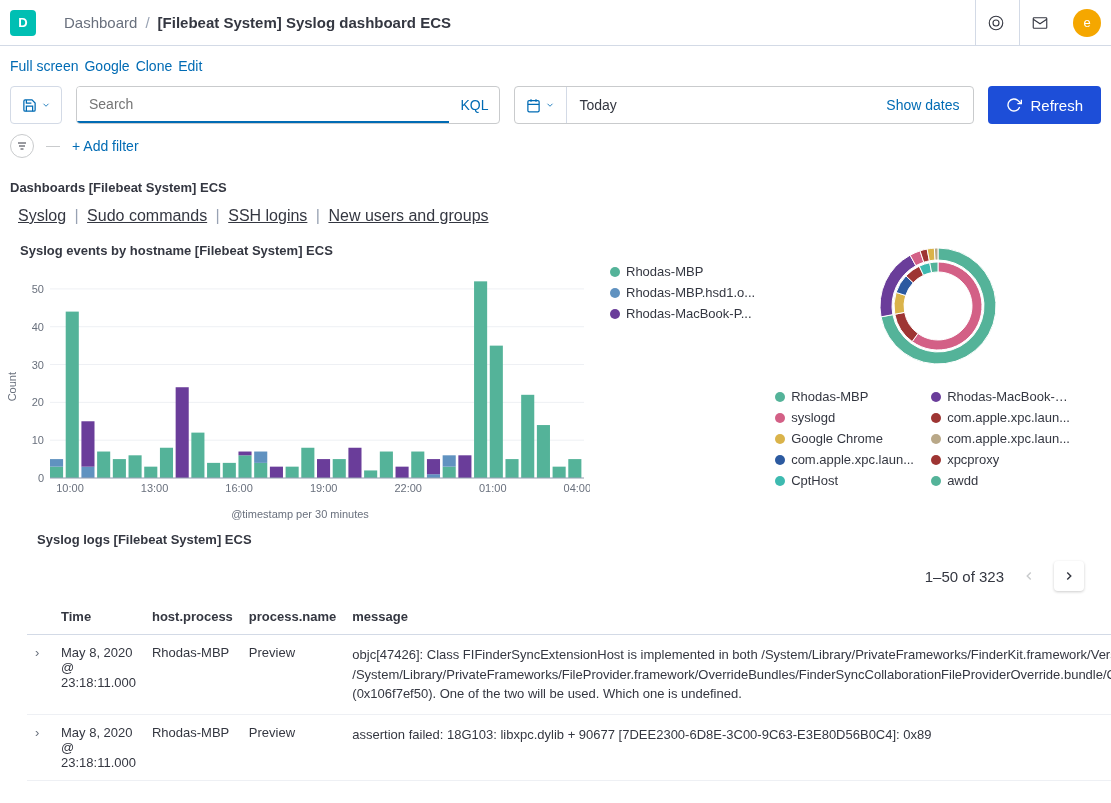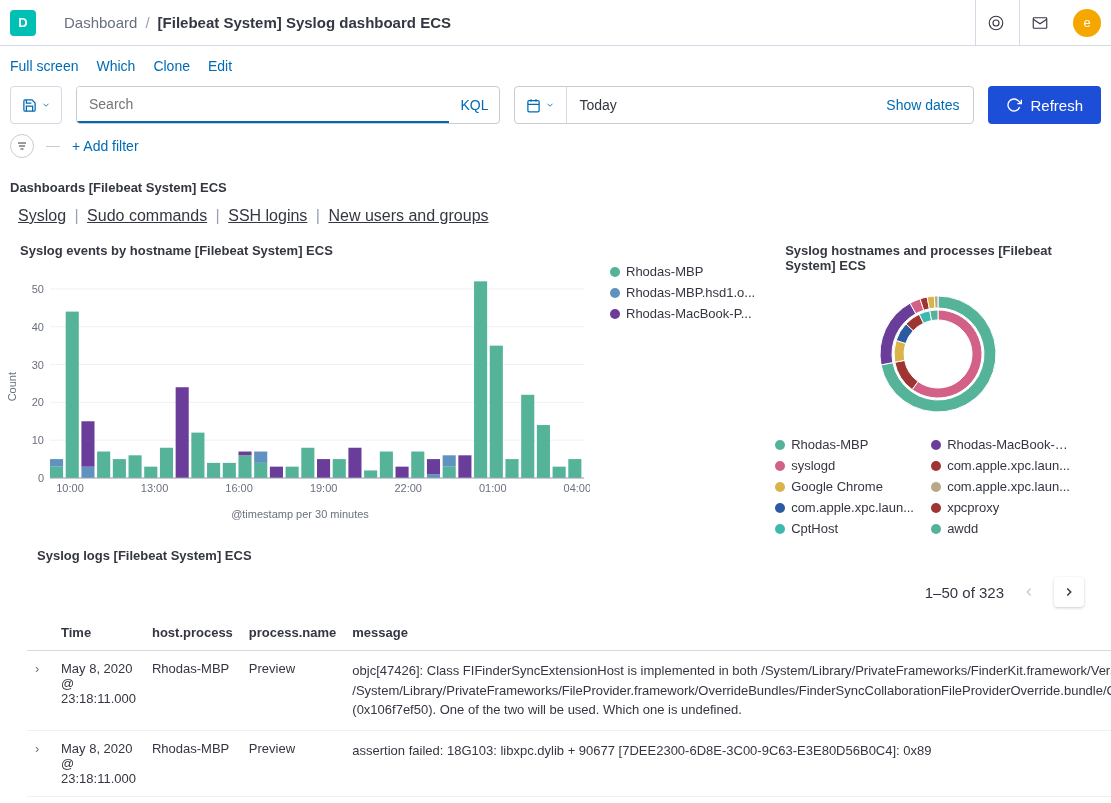--- a/index.html
+++ b/index.html
@@ -7,21 +7,21 @@
 .header { display: flex; align-items: center; height: 46px; border-bottom: 1px solid #d3dae6; padding: 0 10px; }
 .logo-badge { width: 26px; height: 26px; background: #00bfb3; color: #fff; display: flex; align-items: center; justify-content: center; font-weight: bold; border-radius: 4px; margin-right: 20px; font-size: 13px; }
 .breadcrumb { flex: 1; display: flex; align-items: center; gap: 8px; font-size: 15px; margin-left: 8px; }
 .breadcrumb-sep { color: #98a2b3; }
 .breadcrumb-item { color: #69707d; }
 .breadcrumb-item.current { font-weight: 600; color: #343741; }
 .header-icons { display: flex; align-items: center; gap: 4px; }
 .header-icon-btn { width: 40px; height: 46px; display: flex; align-items: center; justify-content: center; border-left: 1px solid #d3dae6; cursor: pointer; color: #343741; }
 .avatar-badge { width: 28px; height: 28px; border-radius: 50%; background: #f5a700; color: #fff; display: flex; align-items: center; justify-content: center; margin-left: 10px; font-size: 13px; }
 
-.toolbar { padding: 12px 10px; display: flex; gap: 18px; }
+.toolbar { padding: 12px 10px; display: flex; gap: 6px; }
 .toolbar a { color: #006bb4; text-decoration: none; font-size: 14px; }
 
 .querybar { display: flex; gap: 14px; padding: 0 10px 10px; }
 .saved-queries-btn { display: flex; align-items: center; justify-content: center; width: 52px; height: 38px; border: 1px solid #d3dae6; border-radius: 4px; cursor: pointer; color: #006bb4; gap: 4px; }
 .search-group { flex: 1; display: flex; border: 1px solid #c9cbcd; border-radius: 4px; overflow: hidden; }
 .search-input { flex: 1; border: none; border-bottom: 2px solid #006bb4; padding: 0 12px; font-size: 14px; outline: none; height: 36px; }
 .kql-btn { width: 50px; display: flex; align-items: center; justify-content: center; color: #006bb4; cursor: pointer; }
 .date-group { display: flex; border: 1px solid #c9cbcd; border-radius: 4px; overflow: hidden; width: 460px; }
 .date-btn { width: 52px; display: flex; align-items: center; justify-content: center; border-right: 1px solid #d3dae6; color: #006bb4; cursor: pointer; gap: 4px; }
 .date-display { flex: 1; padding: 0 12px; display: flex; align-items: center; }
@@ -88,21 +88,21 @@
           <rect x="3" y="5" width="18" height="14" rx="1"></rect>
           <path d="M3 7l9 6 9-6"></path>
         </svg>
     </div>
     <div class="avatar-badge">e</div>
   </div>
 </div>
 
 <div class="toolbar">
   <a>Full screen</a>
-  <a>Which</a>
+  <a>Google</a>
   <a>Clone</a>
   <a>Edit</a>
 </div>
 
 <div class="querybar">
   <div class="saved-queries-btn">
     <svg width="15" height="15" viewBox="0 0 24 24" fill="none" stroke="#006bb4" stroke-width="2">
         <path d="M19 21H5a2 2 0 0 1-2-2V5a2 2 0 0 1 2-2h11l5 5v11a2 2 0 0 1-2 2z"></path>
         <polyline points="17 21 17 13 7 13 7 21"></polyline>
         <polyline points="7 3 7 8 15 8"></polyline>
@@ -242,21 +242,20 @@
             <span class="legend-label">Rhodas-MBP.hsd1.o...</span>
           </div>
           <div class="legend-item">
             <span class="legend-swatch" style="background: rgb(106, 61, 154);"></span>
             <span class="legend-label">Rhodas-MacBook-P...</span>
           </div>
         </div>
     </div>
   </div>
   <div class="chart-right">
-    <div class="panel-title">Syslog hostnames and processes [Filebeat System] ECS</div>
     <div style="display:flex;justify-content:center">
       <svg id="donut-svg" width="200" height="150">
           <path d="M 100 17 A 58 58 0 1 1 43.027339457736055 85.86811624597203 L 54.81478646648032 83.61954047094333 A 46 46 0 1 0 100 29 Z" fill="#54b399" stroke="#fff" stroke-width="1"></path>
           <path d="M 43.027339457736055 85.86811624597203 A 58 58 0 0 1 72.05828690210046 24.174212557455938 L 77.83933099132106 34.689892717982296 A 46 46 0 0 0 54.81478646648032 83.61954047094333 Z" fill="#6a3d9a" stroke="#fff" stroke-width="1"></path>
           <path d="M 72.05828690210046 24.174212557455938 A 58 58 0 0 1 82.07701432625305 19.838722054881096 L 85.78521825875241 31.25140025042294 A 46 46 0 0 0 77.83933099132106 34.689892717982296 Z" fill="#d36086" stroke="#fff" stroke-width="1"></path>
           <path d="M 82.07701432625305 19.838722054881096 A 58 58 0 0 1 89.13188375402792 18.02733945773607 L 91.38045952905662 29.814786466480328 A 46 46 0 0 0 85.78521825875241 31.25140025042294 Z" fill="#9e3533" stroke="#fff" stroke-width="1"></path>
           <path d="M 89.13188375402792 18.02733945773607 A 58 58 0 0 1 96.35814986729979 17.11444975116025 L 97.11163610165156 29.090770492299505 A 46 46 0 0 0 91.38045952905662 29.814786466480328 Z" fill="#dab34a" stroke="#fff" stroke-width="1"></path>
           <path d="M 96.35814986729979 17.11444975116025 A 58 58 0 0 1 99.99999999999999 17 L 99.99999999999999 29 A 46 46 0 0 0 97.11163610165156 29.090770492299505 Z" fill="#b9a888" stroke="#fff" stroke-width="1"></path>
           <path d="M 100 31 A 44 44 0 1 1 74.13744889913119 110.59674775249769 L 80.01530142205591 102.5065778087482 A 34 34 0 1 0 100 41 Z" fill="#d36086" stroke="#fff" stroke-width="1"></path>
           <path d="M 74.13744889913119 110.59674775249769 A 44 44 0 0 1 56.7793609679377 83.24477784177188 L 66.60223347522458 81.37096469591464 A 34 34 0 0 0 80.01530142205591 102.5065778087482 Z" fill="#9e3533" stroke="#fff" stroke-width="1"></path>

